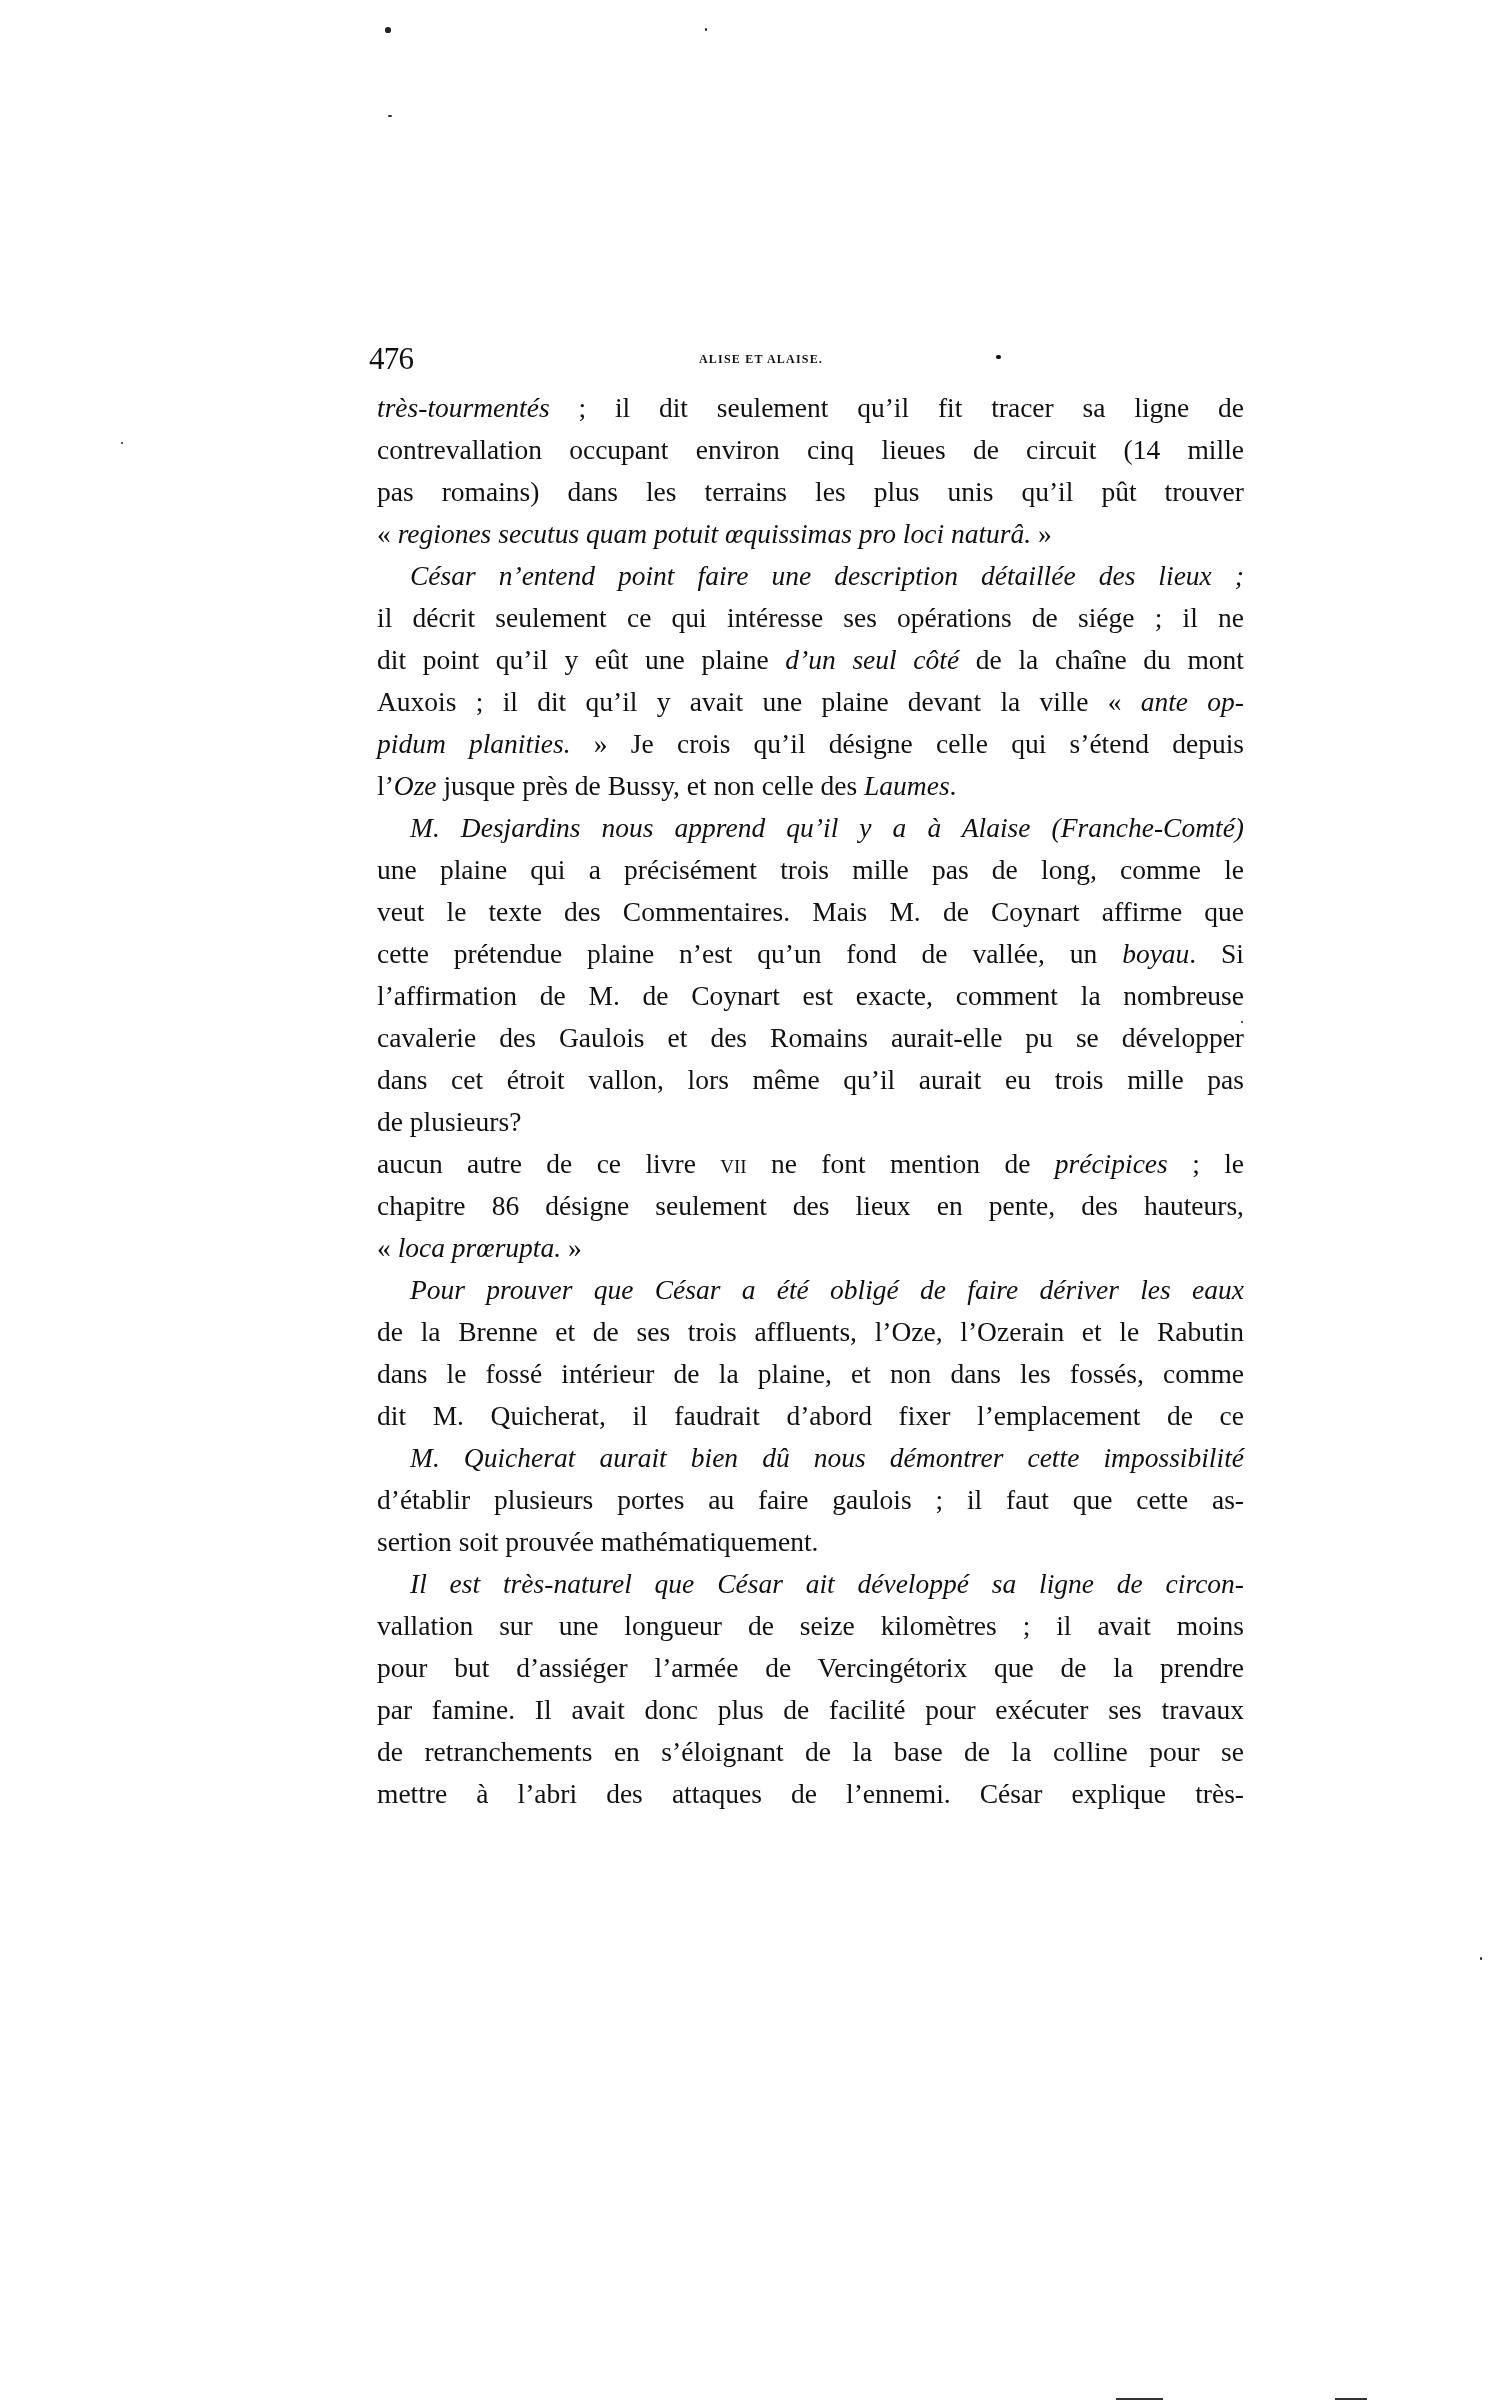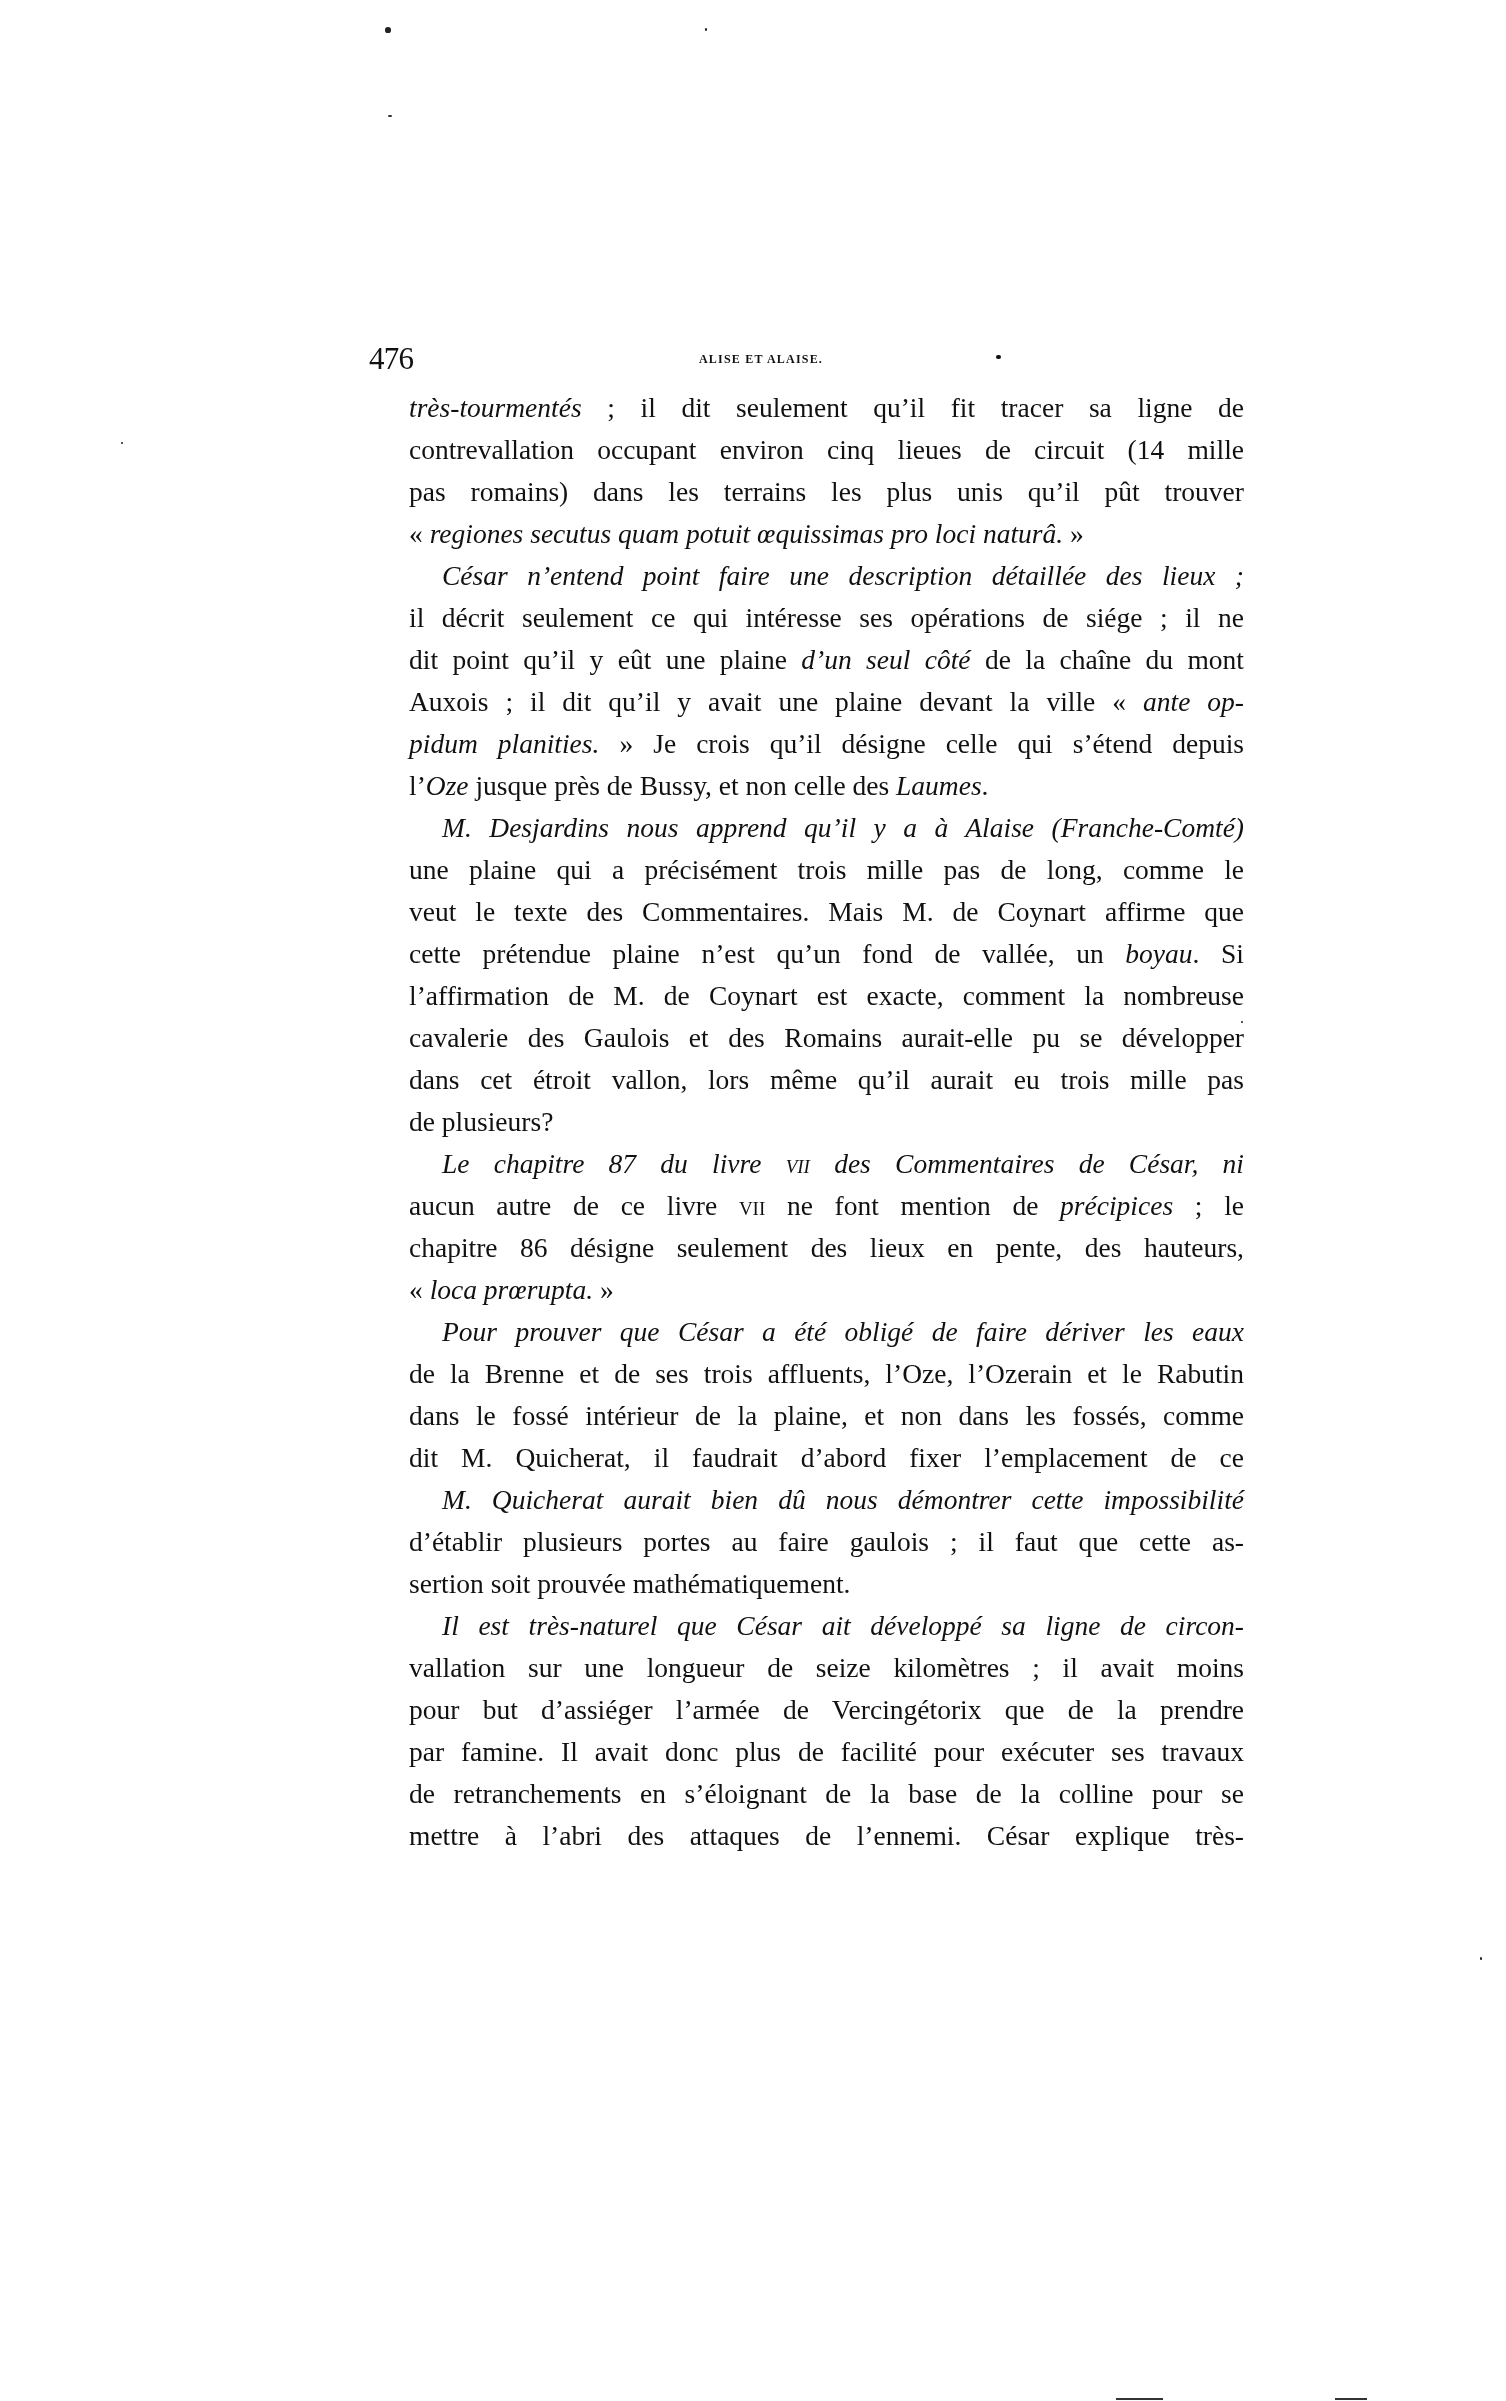--- a/index.html
+++ b/index.html
@@ -27,21 +27,21 @@
     position: absolute; top: 387px; left: 377px; width: 867px;
   }
   .line {
     display: block; height: 42px; line-height: 42px; font-size: 27.5px;
     text-align: justify; text-align-last: justify; white-space: nowrap;
     overflow: visible;
   }
   .line.last { text-align-last: left; }
   .line.indent { padding-left: 33px; font-style: italic; }
   .line span { white-space: normal; }
-  .line > .inner { display: block; text-align: justify; text-align-last: justify; white-space: normal; margin-left: 32px; }
+  .line > .inner { display: block; text-align: justify; text-align-last: justify; white-space: normal; }
   .line.last > .inner { text-align-last: left; }
   i, .it { font-style: italic; }
   .sc { font-variant: small-caps; }
   .speck { position: absolute; background: #222; border-radius: 50%; }
 </style>
 </head>
 <body>
 
 <div class="page">
   <div class="running-head">
@@ -98,23 +98,20 @@
       </div>
       <div class="line">
         <span class="inner"><span>cavalerie des Gaulois et des Romains aurait-elle pu se développer</span></span>
       </div>
       <div class="line">
         <span class="inner"><span>dans cet étroit vallon, lors même qu’il aurait eu trois mille pas</span></span>
       </div>
       <div class="line last">
         <span class="inner"><span>de plusieurs?</span></span>
       </div>
-      <div class="line indent">
-        <span class="inner"><span>Le chapitre 87 du livre </span><span class="sc">vii</span><span> des Commentaires de César, ni</span></span>
-      </div>
       <div class="line">
         <span class="inner"><span>aucun autre de ce livre </span><span class="sc">vii</span><span> ne font mention de </span><span class="it">précipices</span><span> ; le</span></span>
       </div>
       <div class="line">
         <span class="inner"><span>chapitre 86 désigne seulement des lieux en pente, des hauteurs,</span></span>
       </div>
       <div class="line last">
         <span class="inner"><span>« </span><span class="it">loca prœrupta.</span><span> »</span></span>
       </div>
       <div class="line indent">

